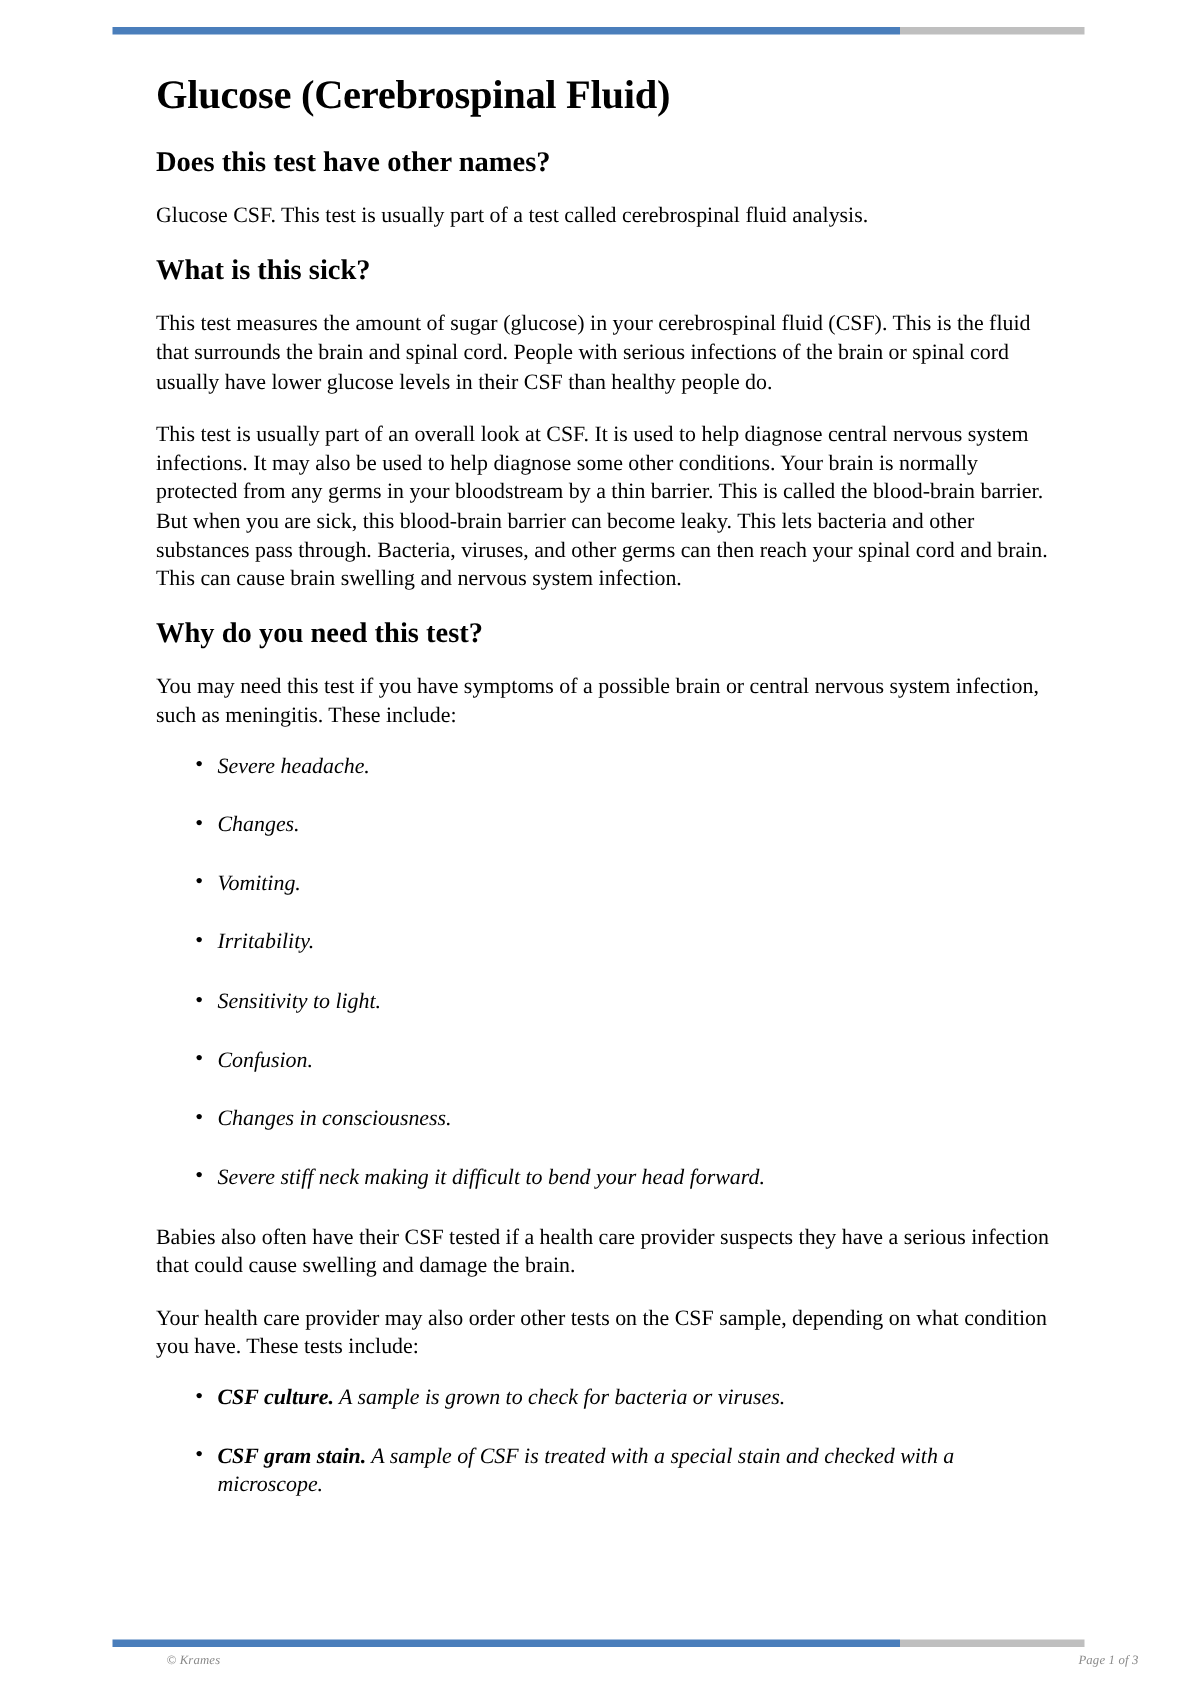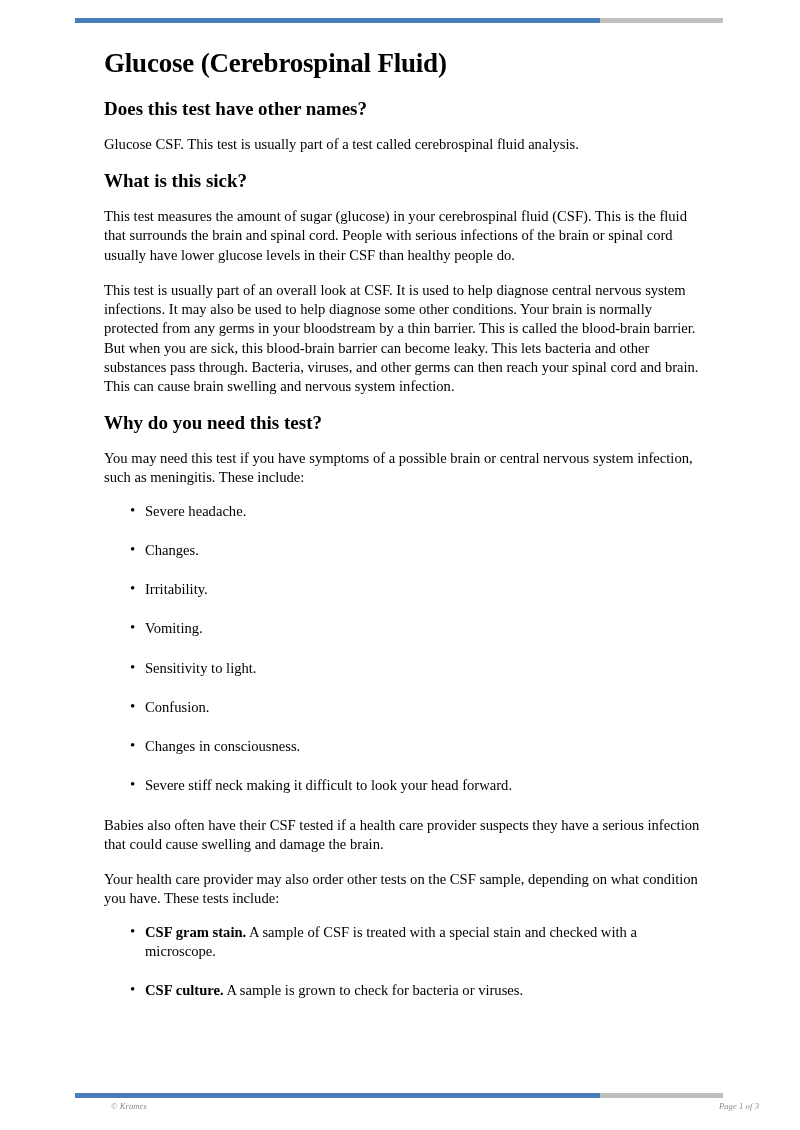--- a/index.html
+++ b/index.html
@@ -80,20 +80,21 @@
     list-style: none;
     margin: 0 0 10px 0;
     padding: 0;
   }
   ul.bullets > li {
     position: relative;
     font-size: 14.6px;
     line-height: 1.32;
     padding-left: 41px;
     margin-bottom: 20px;
+    font-style: italic;
   }
   ul.bullets > li::before {
     content: "\2022";
     position: absolute;
     left: 26px;
     top: -1px;
     font-size: 15px;
     line-height: 1.32;
   }
   ul.bullets.defs > li {
@@ -137,33 +138,33 @@
 
     <h2 class="section-title sec-gap-top">What is this sick?</h2>
     <p class="body-text">This test measures the amount of sugar (glucose) in your cerebrospinal fluid (CSF). This is the fluid that surrounds the brain and spinal cord. People with serious infections of the brain or spinal cord usually have lower glucose levels in their CSF than healthy people do.</p>
     <p class="body-text">This test is usually part of an overall look at CSF. It is used to help diagnose central nervous system infections. It may also be used to help diagnose some other conditions. Your brain is normally protected from any germs in your bloodstream by a thin barrier. This is called the blood-brain barrier. But when you are sick, this blood-brain barrier can become leaky. This lets bacteria and other substances pass through. Bacteria, viruses, and other germs can then reach your spinal cord and brain. This can cause brain swelling and nervous system infection.</p>
 
     <h2 class="section-title sec-gap-top">Why do you need this test?</h2>
     <p class="body-text tight">You may need this test if you have symptoms of a possible brain or central nervous system infection, such as meningitis. These include:</p>
     <ul class="bullets">
       <li>Severe headache.</li>
       <li>Changes.</li>
+      <li>Vomiting.</li>
       <li>Irritability.</li>
-      <li>Vomiting.</li>
       <li>Sensitivity to light.</li>
       <li>Confusion.</li>
       <li>Changes in consciousness.</li>
-      <li>Severe stiff neck making it difficult to look your head forward.</li>
+      <li>Severe stiff neck making it difficult to bend your head forward.</li>
     </ul>
     <p class="body-text">Babies also often have their CSF tested if a health care provider suspects they have a serious infection that could cause swelling and damage the brain.</p>
 
     <p class="body-text tight">Your health care provider may also order other tests on the CSF sample, depending on what condition you have. These tests include:</p>
     <ul class="bullets defs">
+      <li><b>CSF culture.</b> <span>A sample is grown to check for bacteria or viruses.</span></li>
       <li><b>CSF gram stain.</b> <span>A sample of CSF is treated with a special stain and checked with a microscope.</span></li>
-      <li><b>CSF culture.</b> <span>A sample is grown to check for bacteria or viruses.</span></li>
     </ul>
 
   </div>
 
   <div class="rule rule-bottom">
     <div class="seg-blue" style="background: rgb(74, 126, 187);"></div>
     <div class="seg-gray" style="background: rgb(191, 191, 191);"></div>
   </div>
 
   <div class="footer">

